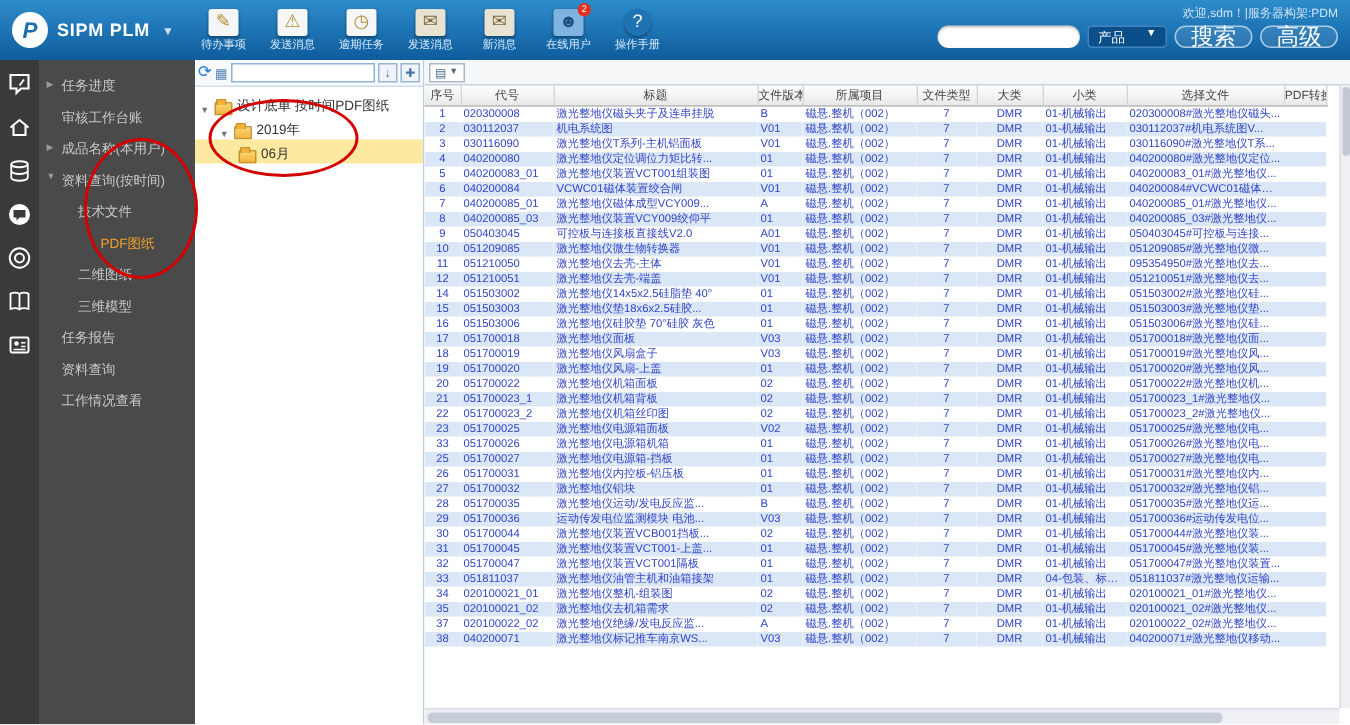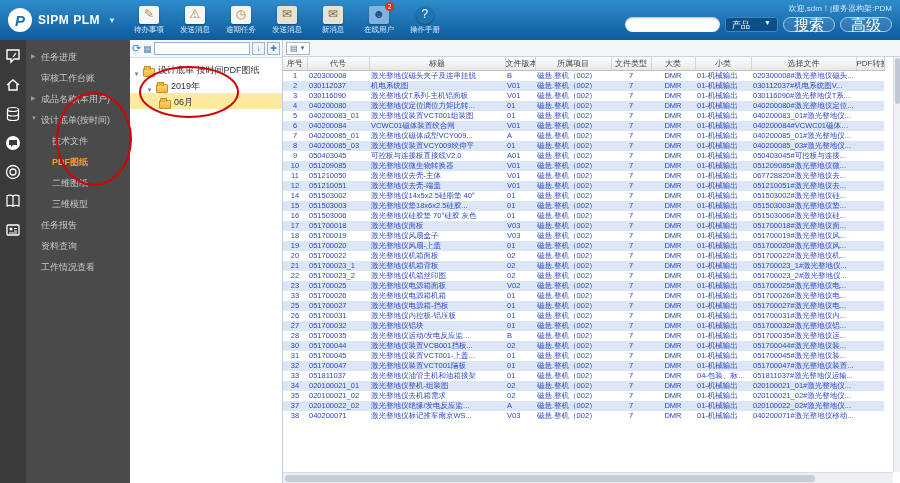--- a/index.html
+++ b/index.html
@@ -28,21 +28,21 @@
 
   
   .bodywrap { display:flex; height:443px; }
 
   .rail { width:26px; background:#3a3a3a; display:flex; flex-direction:column; align-items:center; padding-top:8px; gap:13px; }
   .rail svg { display:block; }
 
   .menu { width:104px; background:#4a4a4a; color:#c9c9c9; font-size:9px; padding-top:7px; }
   .mitem { position:relative; padding:4px 2px 4px 15px; cursor:pointer; white-space:nowrap; overflow:hidden; }
   .mchild { padding-left:26px; }
-  .msel { color:#f0a030; font-weight:bold; }
+  .msel { color:#f0a030; font-weight:normal;margin-left:15px; }
   .marrow { position:absolute; left:5px; top:5px; font-size:6px; color:#9a9a9a; }
 
   .tree-panel { width:153px; background:#fff; border-right:1px solid #b9cfe4; font-size:9px; color:#333; }
   .tree-toolbar { height:18px; border-bottom:1px solid #cfdcEA; display:flex; align-items:center; gap:2px; padding:0 2px; background:#f7fafc; }
   .refresh-ic { color:#2a7fd4; font-size:11px; line-height:11px; cursor:pointer; }
   .mini-grid { color:#5a87b5; font-size:9px; cursor:pointer; }
   .tree-search { flex:1; height:13px; border:1px solid #8fb2d9; font-size:8px; padding:0 2px; min-width:10px; }
   .mini-btn { width:13px; height:13px; border:1px solid #9ab4cf; background:#eef4fa; font-size:8px; line-height:11px; text-align:center; color:#4a76a8; cursor:pointer; }
   .tree-nodes { padding-top:3px; }
   .tnode { display:flex; align-items:flex-end; gap:3px; height:16px; cursor:pointer; white-space:nowrap; overflow:hidden; }
@@ -171,21 +171,21 @@
             <circle cx="6" cy="7" r="1.5" fill="#fff"></circle>
             <path d="M9 6.5h3M9 9h3M4 11h8" stroke="#fff" stroke-width="1"></path>
           </svg>
         </span>
     </div>
 
     <div class="menu">
         <div class="mitem"><span class="marrow">▶</span><span>任务进度</span></div>
         <div class="mitem"><span>审核工作台账</span></div>
         <div class="mitem"><span class="marrow">▶</span><span>成品名称(本用户)</span></div>
-        <div class="mitem"><span class="marrow">▼</span><span>设计底单(按时间)</span></div>
+        <div class="mitem"><span class="marrow">▼</span><span>资料查询(按时间)</span></div>
         <div class="mitem mchild"><span>技术文件</span></div>
         <div class="mitem mchild msel"><span>PDF图纸</span></div>
         <div class="mitem mchild"><span>二维图纸</span></div>
         <div class="mitem mchild"><span>三维模型</span></div>
         <div class="mitem"><span>任务报告</span></div>
         <div class="mitem"><span>资料查询</span></div>
         <div class="mitem"><span>工作情况查看</span></div>
       </div>
 
     <div class="tree-panel">
@@ -371,21 +371,21 @@
             </tr>
             <tr>
               <td class="c0">11</td>
               <td class="c1">051210050</td>
               <td class="c2">激光整地仪去壳-主体</td>
               <td class="c3">V01</td>
               <td class="c4">磁悬.整机（002）</td>
               <td class="c5">7</td>
               <td class="c6">DMR</td>
               <td class="c7">01-机械输出</td>
-              <td class="c8">067728820#激光整地仪去...</td>
+              <td class="c8">095354950#激光整地仪去...</td>
               <td class="c9"></td>
             </tr>
             <tr>
               <td class="c0">12</td>
               <td class="c1">051210051</td>
               <td class="c2">激光整地仪去壳-端盖</td>
               <td class="c3">V01</td>
               <td class="c4">磁悬.整机（002）</td>
               <td class="c5">7</td>
               <td class="c6">DMR</td>
@@ -567,20 +567,32 @@
               <td class="c2">激光整地仪运动/发电反应监...</td>
               <td class="c3">B</td>
               <td class="c4">磁悬.整机（002）</td>
               <td class="c5">7</td>
               <td class="c6">DMR</td>
               <td class="c7">01-机械输出</td>
               <td class="c8">051700035#激光整地仪运...</td>
               <td class="c9"></td>
             </tr>
             <tr>
+              <td class="c0">29</td>
+              <td class="c1">051700036</td>
+              <td class="c2">运动传发电位监测模块 电池...</td>
+              <td class="c3">V03</td>
+              <td class="c4">磁悬.整机（002）</td>
+              <td class="c5">7</td>
+              <td class="c6">DMR</td>
+              <td class="c7">01-机械输出</td>
+              <td class="c8">051700036#运动传发电位...</td>
+              <td class="c9"></td>
+            </tr>
+            <tr>
               <td class="c0">30</td>
               <td class="c1">051700044</td>
               <td class="c2">激光整地仪装置VCB001挡板...</td>
               <td class="c3">02</td>
               <td class="c4">磁悬.整机（002）</td>
               <td class="c5">7</td>
               <td class="c6">DMR</td>
               <td class="c7">01-机械输出</td>
               <td class="c8">051700044#激光整地仪装...</td>
               <td class="c9"></td>

